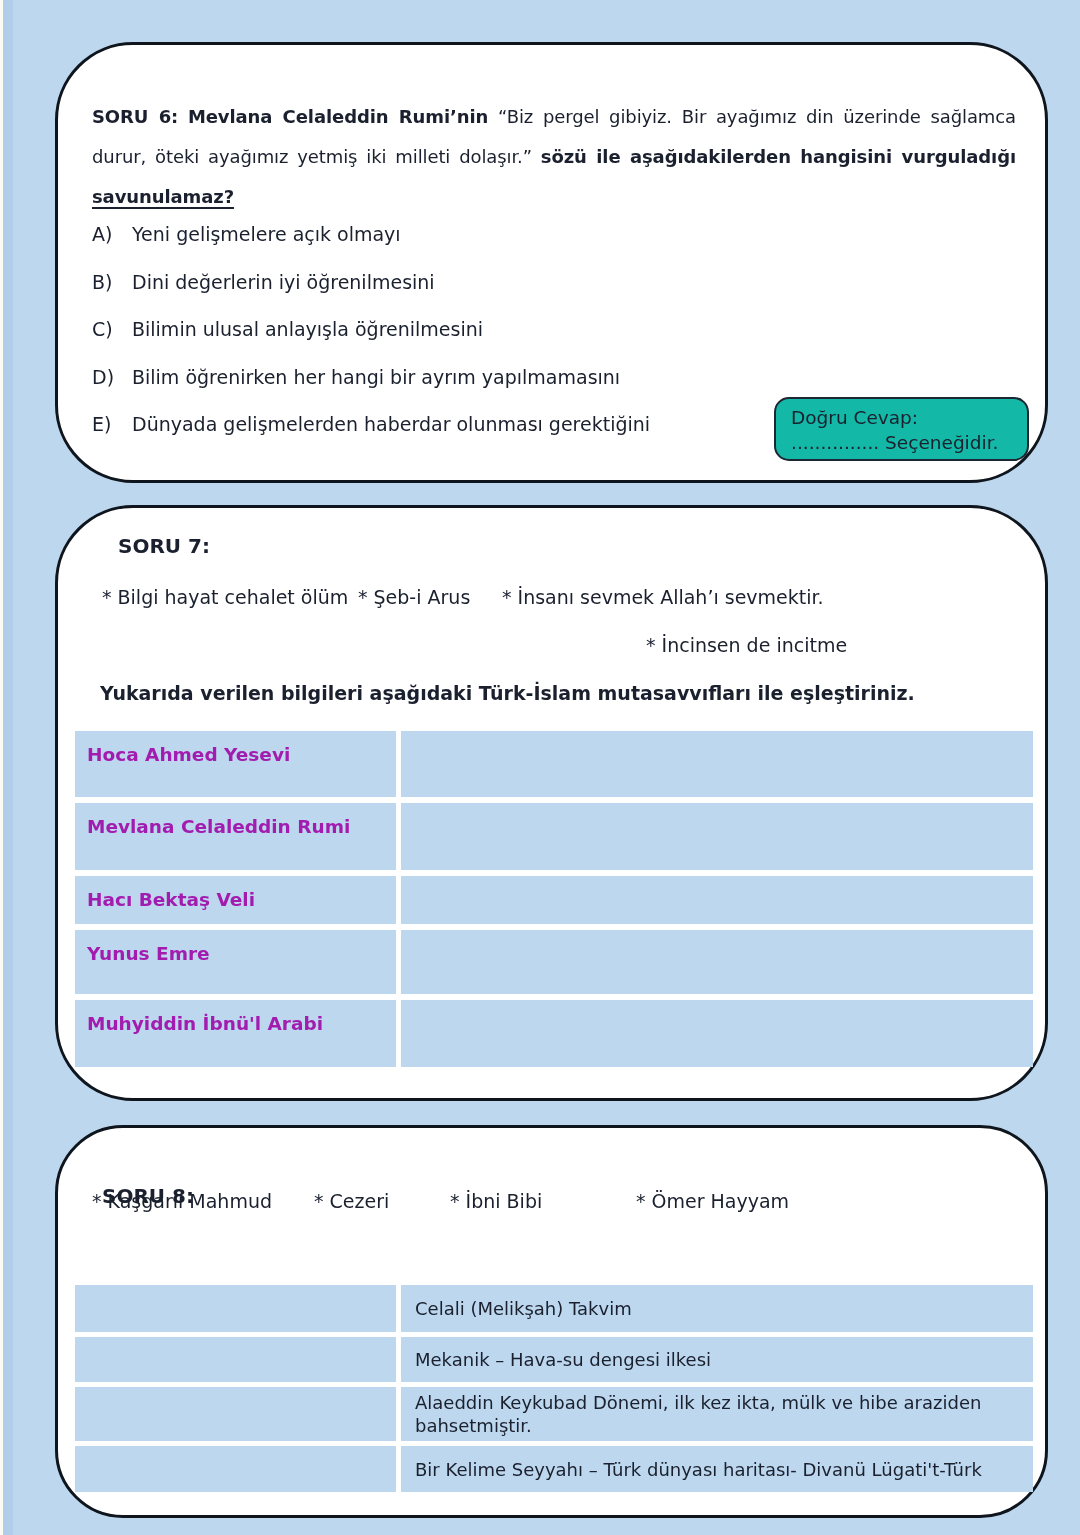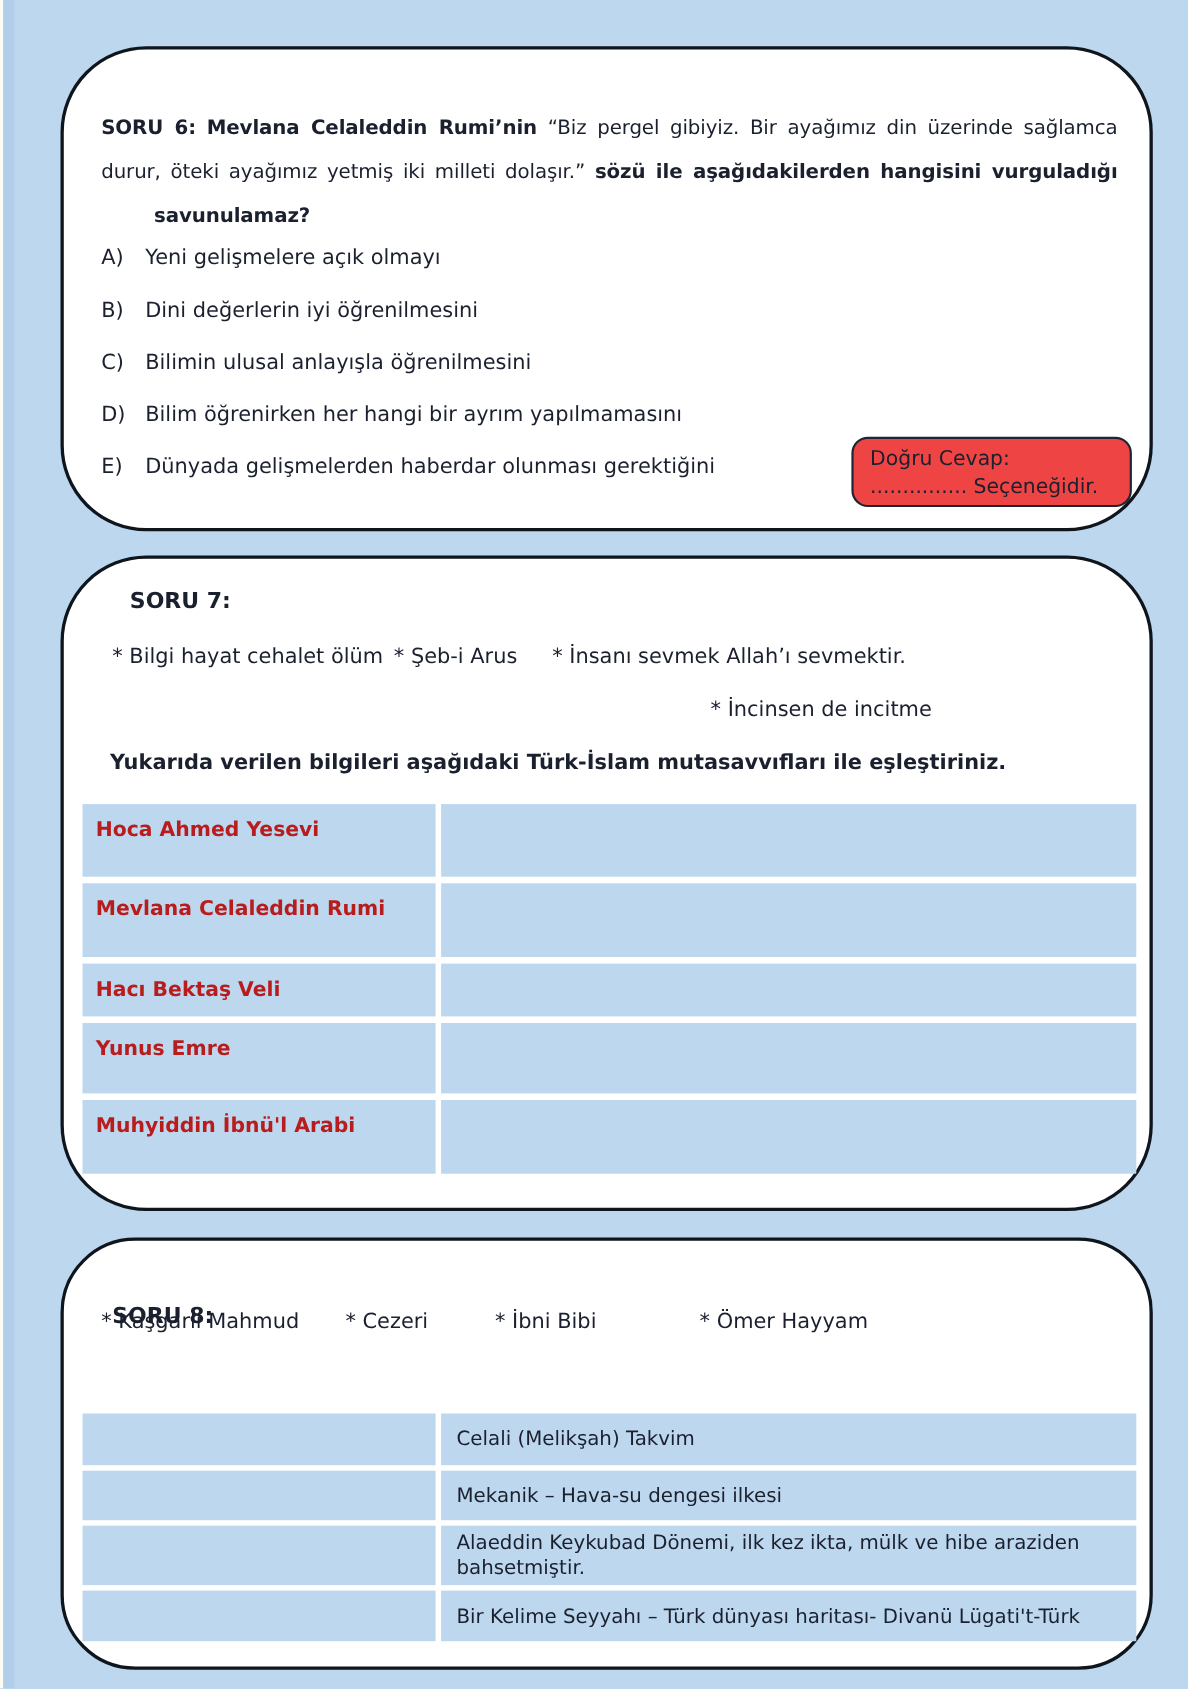--- a/index.html
+++ b/index.html
@@ -20,29 +20,29 @@
   }
   #q6-card { top:42px;  height:441px; }
   #q7-card { top:505px; height:596px; }
   #q8-card { top:1125px; height:393px; border-radius:68px; }
 
   .q6-text {
     position:absolute; left:34px; top:52px; width:924px;
     font-size:18px; line-height:40px; text-align:justify; letter-spacing:-0.1px;
   }
   .q6-text b { font-weight:700; }
-  .u { text-decoration-thickness:2px; text-underline-offset:4px; font-weight:700;margin-left:48px; }
+  .u { text-decoration:underline; text-decoration-thickness:2px; text-underline-offset:4px; font-weight:700; }
 
   .opts { position:absolute; left:34px; top:178px; width:720px; }
   .opt  { display:flex; height:47.5px; font-size:19px; align-items:flex-start; }
   .opt-letter { flex:0 0 40px; }
 
   .answer-box {
     position:absolute; left:716px; top:352px; width:255px; height:64px;
-    background:#ef4444; border:2.5px solid #1d2734; border-radius:15px;
+    background:#14b8a6; border:2.5px solid #1d2734; border-radius:15px;
     padding:6px 10px 0 15px; font-size:18.5px; line-height:25px;
   }
 
   .q-label { position:absolute; font-weight:700; font-size:20px; white-space:nowrap; }
   .clue { position:absolute; font-size:19px; white-space:nowrap;text-align:right; }
   .instruction { position:absolute; font-weight:700; font-size:19px; white-space:nowrap; }
 
   #q7-card .q-label { left:44px; top:26px;margin-left:16px; }
   .c7a { left:44px;  top:78px; }
   .c7b { left:300px; top:78px; }
@@ -65,21 +65,21 @@
     grid-template-rows:66px 67px 48px 64px 67px;
     row-gap:6px;
   }
   #q8-table {
     left:17px; top:157px; width:1066px;
     grid-template-columns:321px 632px;
     grid-template-rows:47px 45px 54px 46px;
     row-gap:5px;
   }
   .cell { background:#bdd7ee; }
-  .name-cell { font-weight:700; font-size:18.5px; padding:13px 12px; color:#b91c1c; }
+  .name-cell { font-weight:700; font-size:18.5px; padding:13px 12px; color:#a21caf; }
   .feature-cell { font-size:18px; line-height:23px; display:flex; align-items:center; padding:4px 14px; }
 </style>
 </head>
 <body>
 
 <div class="edge-white"></div>
 <div class="edge-strip"></div>
 
 <section class="qbox" id="q6-card">
   <p class="q6-text">

